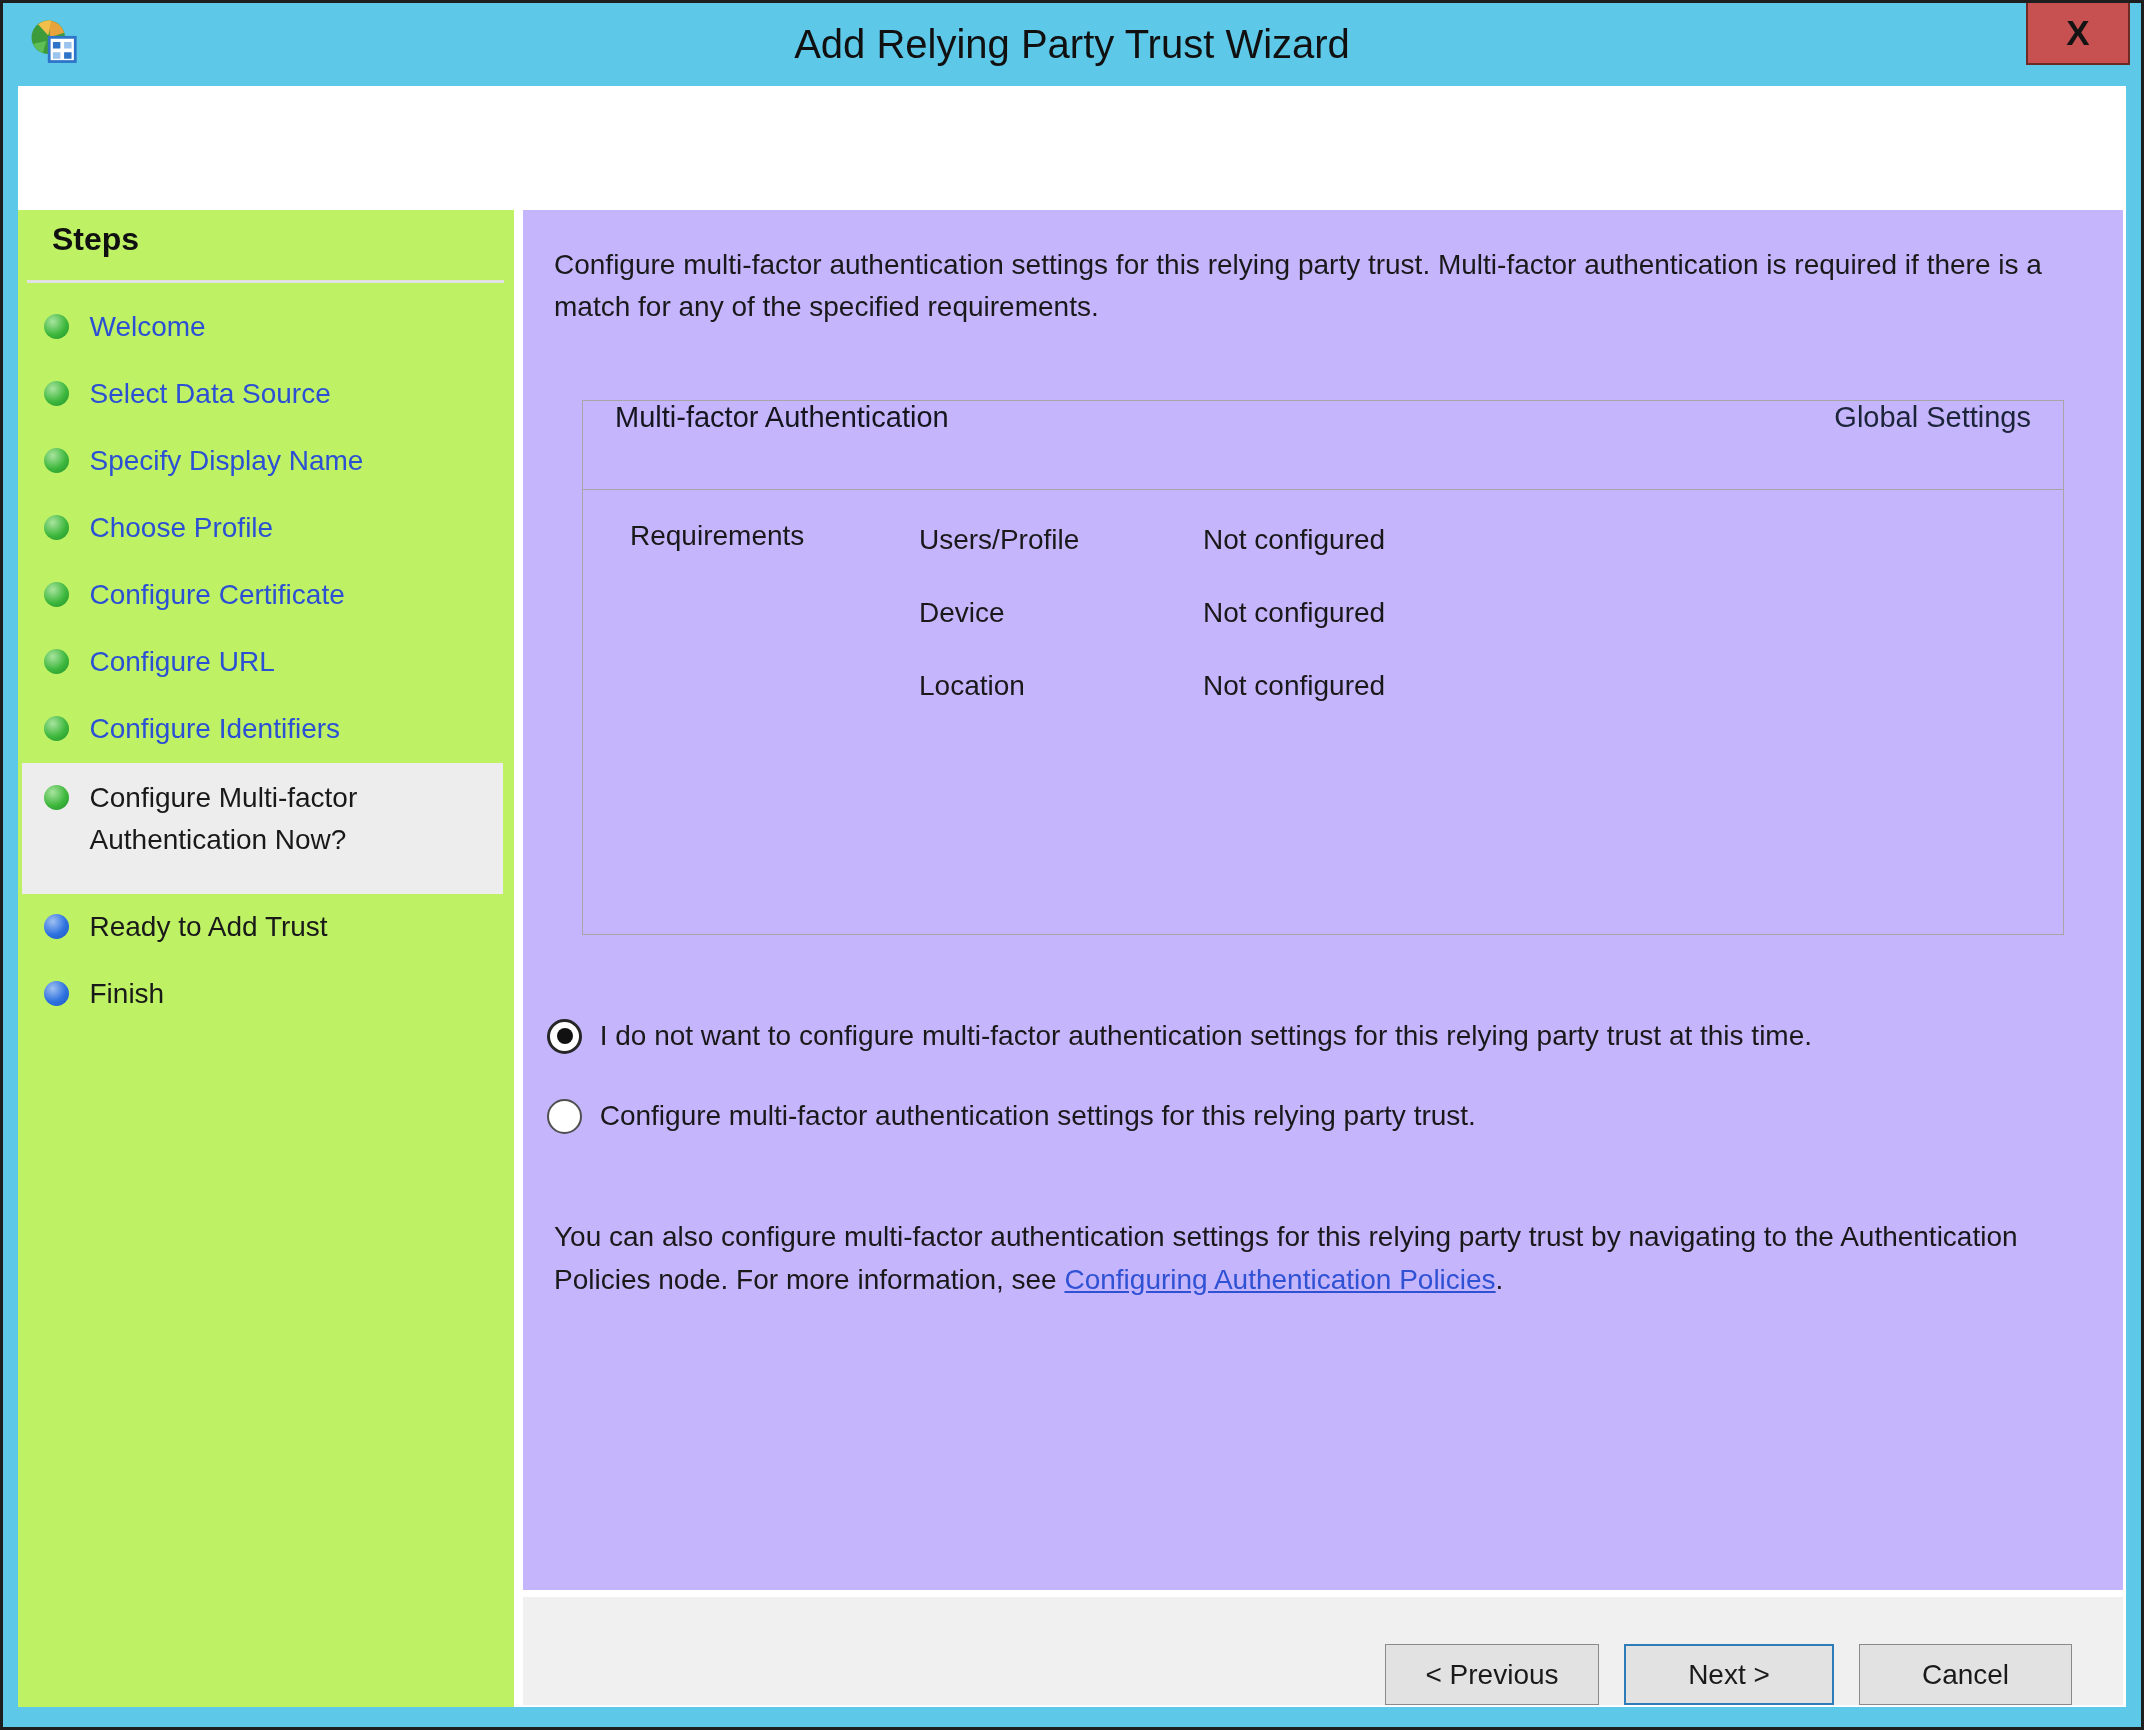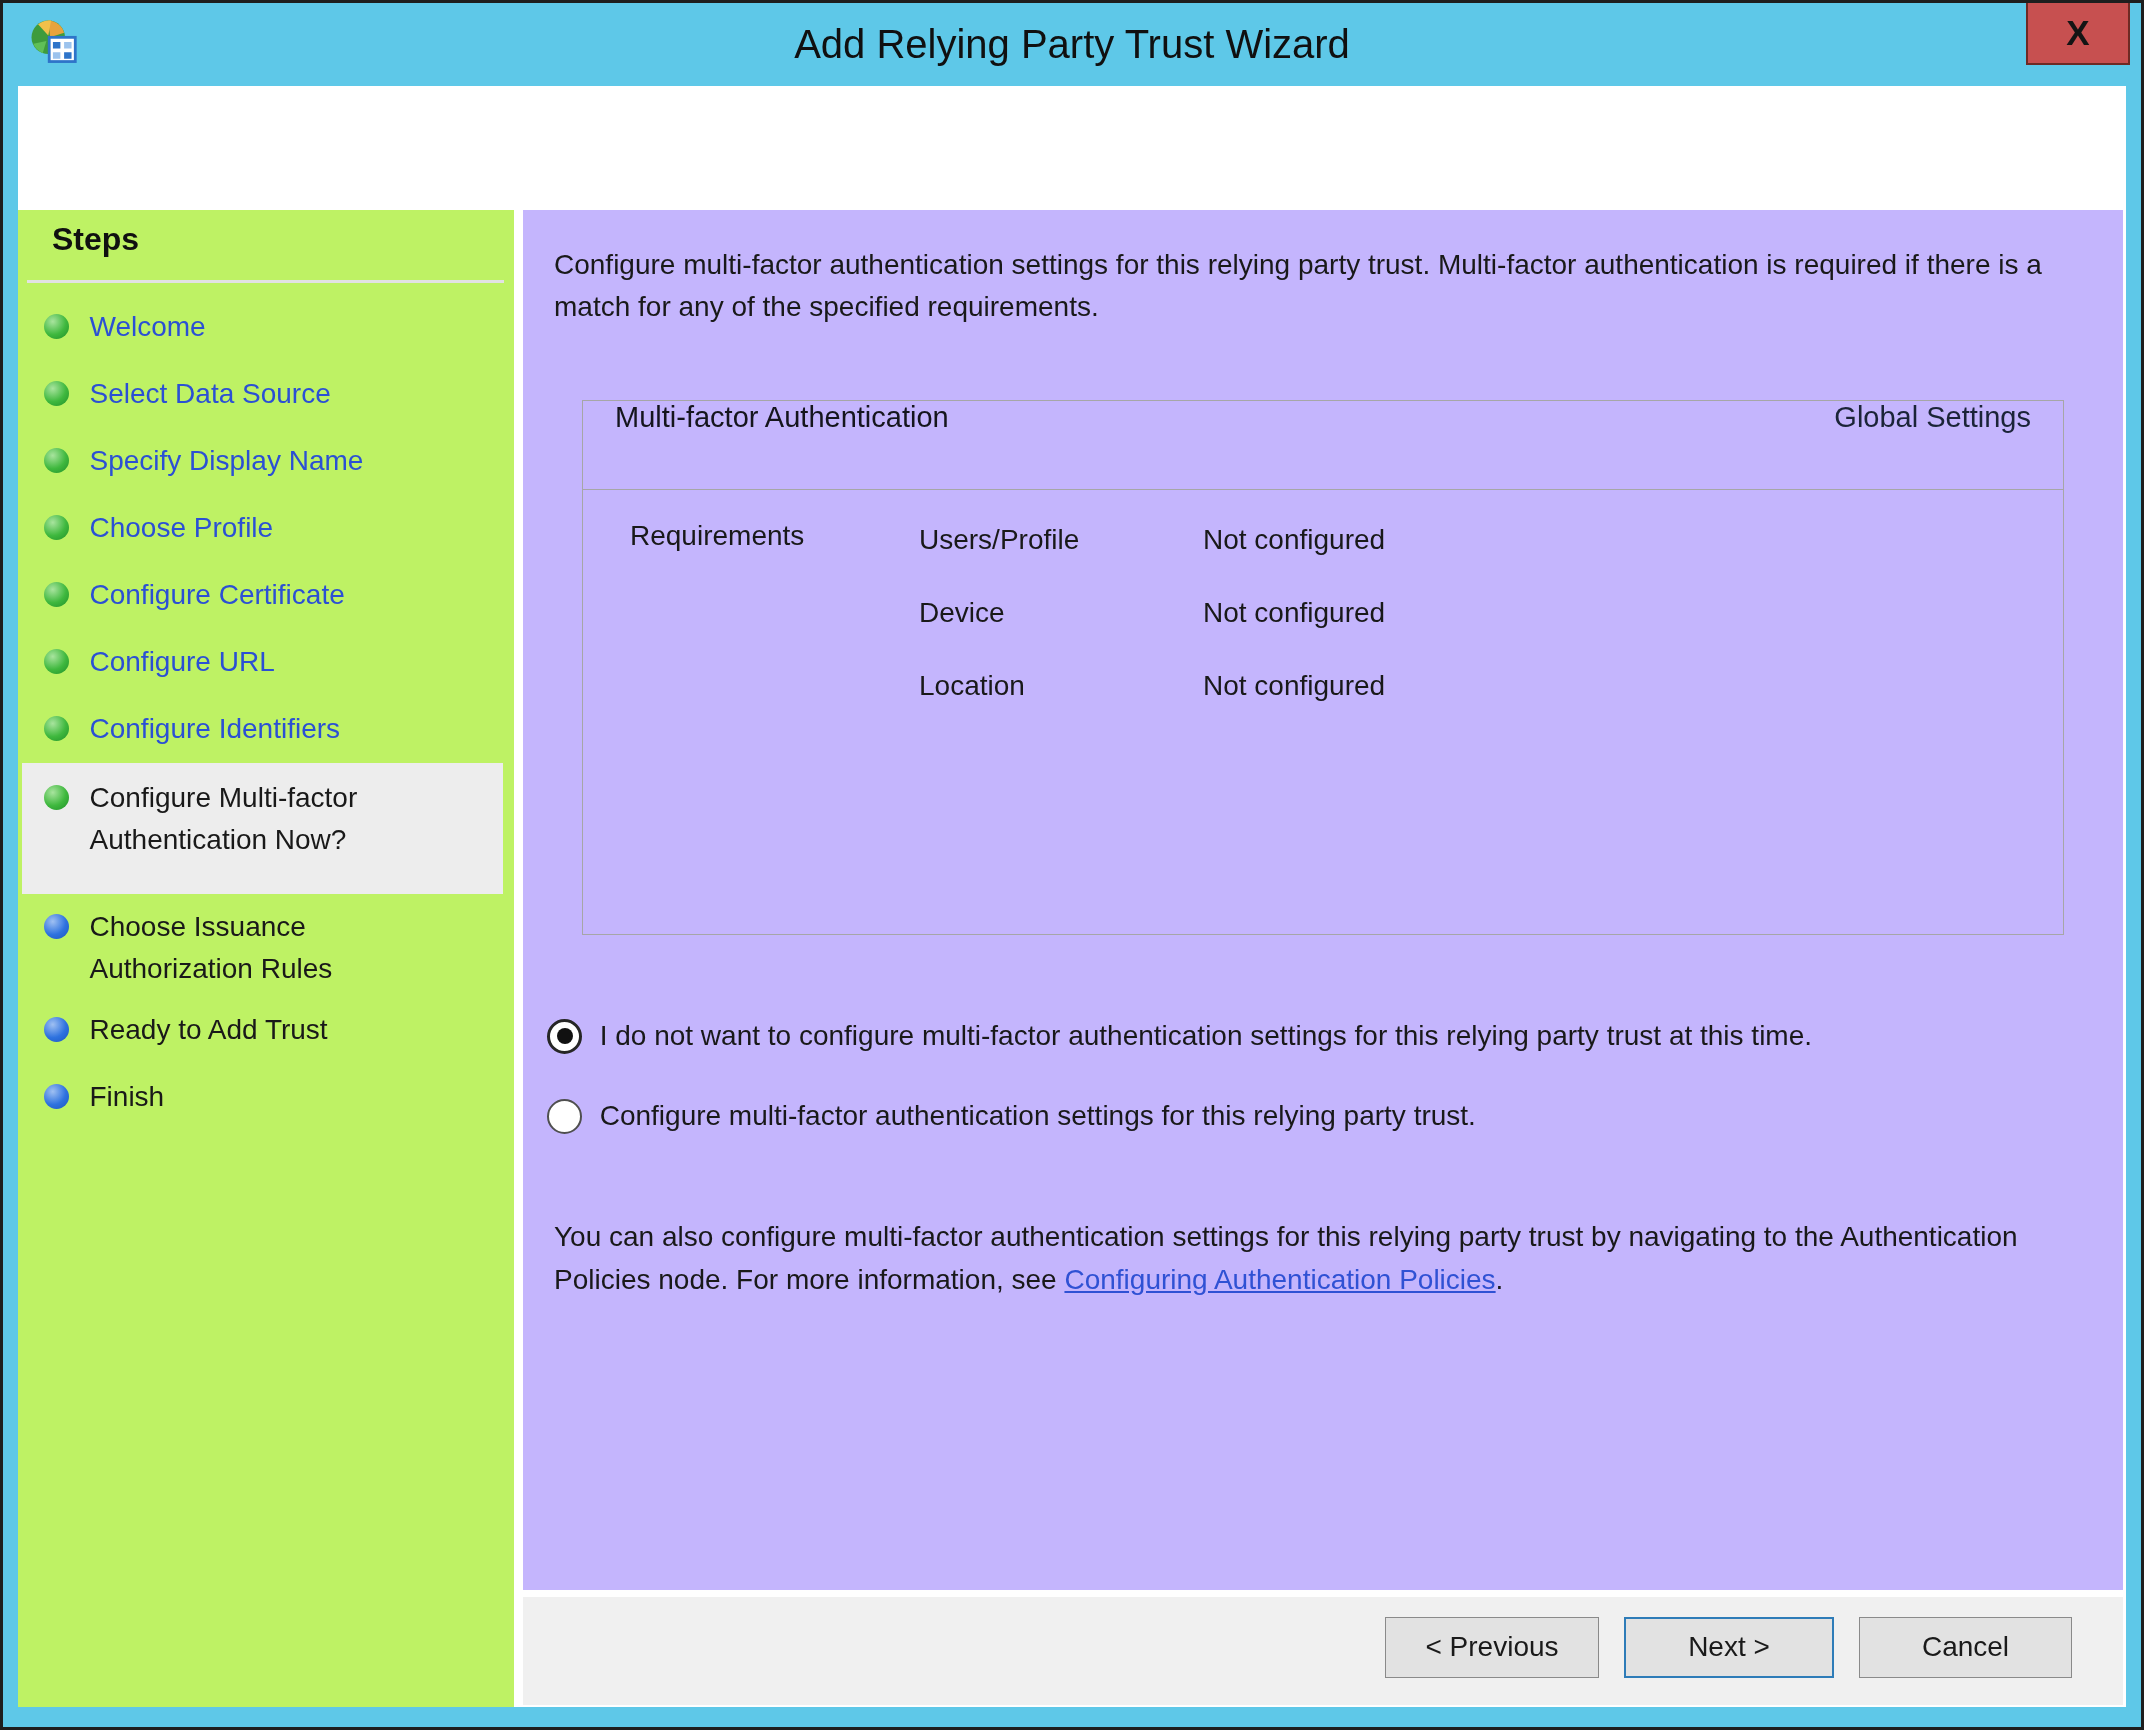--- a/index.html
+++ b/index.html
@@ -58,21 +58,21 @@
   .opt.checked .radio{border:3.7px solid #262626;}
   .radio .dot{display:none;width:16px;height:16px;border-radius:50%;background:#111111;}
   .opt.checked .radio .dot{display:block;}
   .opt .olbl{margin-left:17.7px;font-size:28px;color:#191919;}
 
   .note{position:absolute;left:31px;top:1005px;width:1566px;font-size:28px;line-height:43px;color:#191919;}
   .note a{color:#2F51D4;text-decoration:underline;cursor:pointer;}
 
   
   .footer{position:absolute;left:505px;top:1511px;width:1600px;height:108px;background:#F0F0F0;
-    display:flex;justify-content:flex-end;align-items:flex-start;gap:25px;padding:19.6px 51px 0 0;}
+    display:flex;justify-content:flex-end;align-items:flex-end;gap:25px;padding:19.6px 51px 0 0;}
   .btn{height:61px;background:#E2E2E2;border:1.9px solid #8A8A8A;font-family:"Liberation Sans",sans-serif;
     font-size:28px;color:#1A1A1A;display:flex;align-items:center;justify-content:center;padding:0;cursor:default;}
   .btn.prev{width:214px;} .btn.next{width:210px;border:2.8px solid #2E7CB8;} .btn.cancel{width:213px;}
 </style>
 </head>
 <body>
 
 <div class="window">
 
   <div class="titlebar">
@@ -121,24 +121,20 @@
           <span class="bullet green"></span>
           <span class="lbl">Configure URL</span>
         </li>
         <li class="done">
           <span class="bullet green"></span>
           <span class="lbl">Configure Identifiers</span>
         </li>
         <li class="current">
           <span class="bullet green"></span>
           <span class="lbl">Configure Multi-factor Authentication Now?</span>
-        </li>
-        <li class="twoline">
-          <span class="bullet blue"></span>
-          <span class="lbl">Choose Issuance Authorization Rules</span>
         </li>
         <li>
           <span class="bullet blue"></span>
           <span class="lbl">Ready to Add Trust</span>
         </li>
         <li>
           <span class="bullet blue"></span>
           <span class="lbl">Finish</span>
         </li>
       </ul>

